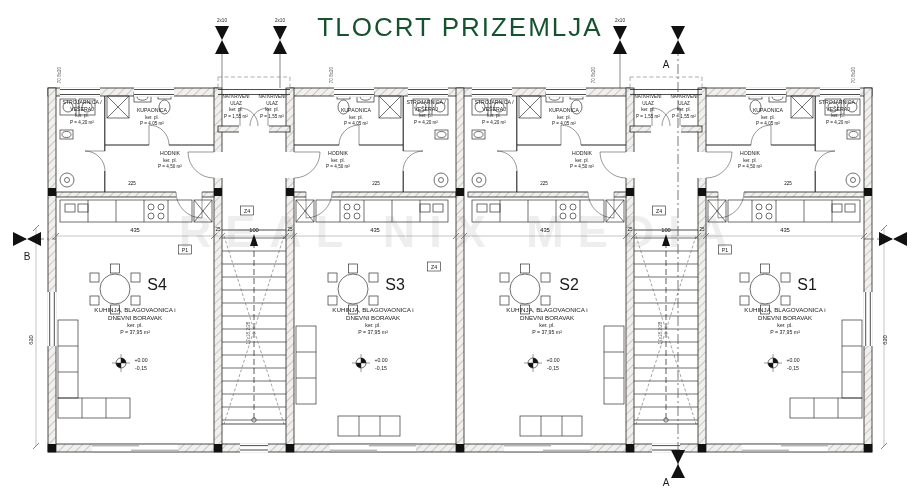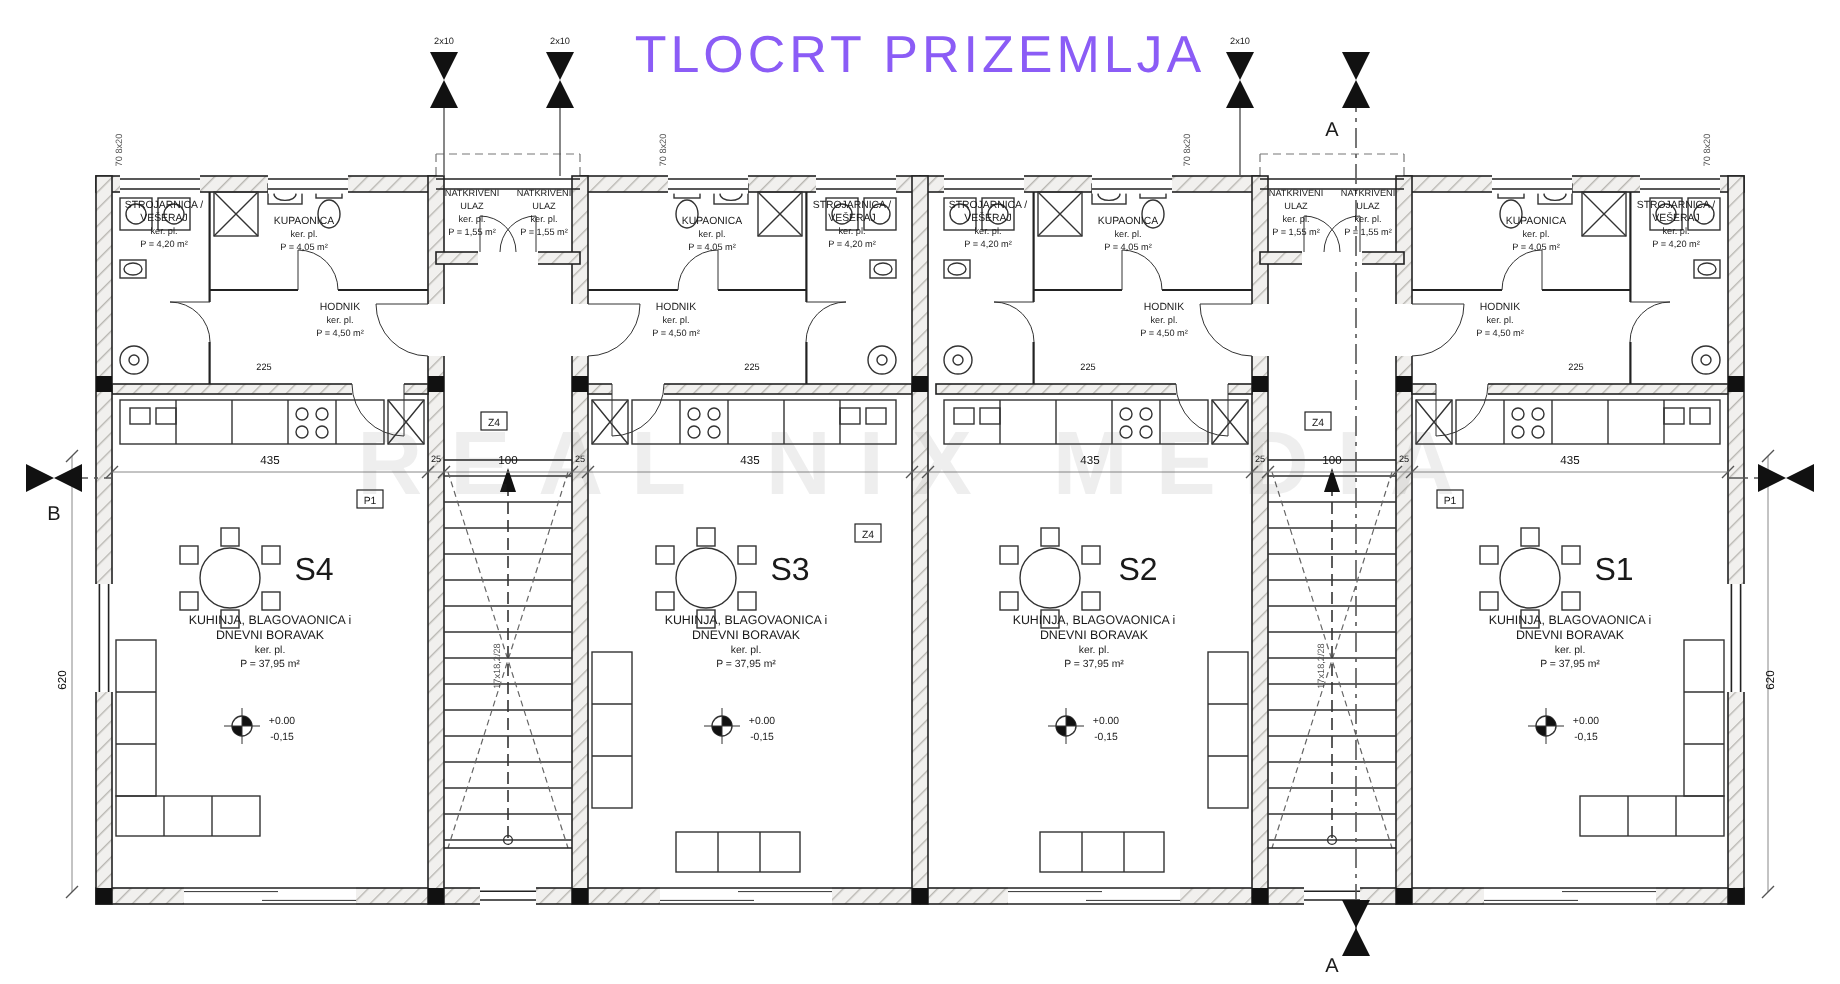--- a/index.html
+++ b/index.html
@@ -1,17 +1,17 @@
 <!DOCTYPE html>
 <html><head>
 <meta charset="utf-8">
 <style>
   html,body{margin:0;padding:0;background:#fff;}
   .canvas{position:relative;width:920px;height:492px;background:#fff;overflow:hidden;font-family:"Liberation Sans",sans-serif;}
-  .title{position:absolute;top:12px;left:50%;transform:translateX(-50%);font-size:26px;letter-spacing:2px;color:#8b5cf6;white-space:nowrap;}
+  .title{position:absolute;top:12px;left:50%;transform:translateX(-50%);font-size:26px;letter-spacing:2px;color:#14532d;white-space:nowrap;}
   .watermark{position:absolute;top:206px;left:50%;transform:translateX(-50%);font-size:45px;font-weight:bold;letter-spacing:14px;color:rgba(90,90,90,0.10);white-space:nowrap;pointer-events:none;user-select:none;z-index:5;}
   svg.plan{position:absolute;left:0;top:0;}
   svg text{font-family:"Liberation Sans",sans-serif;fill:#1a1a1a;text-anchor:middle;}
   .t5{font-size:5.2px;}
   .t46{font-size:4.6px;}
   .t6{font-size:6.2px;}
   .big{font-size:16px;}
   .mid{font-size:10px;}
   .dm{font-size:5.8px;fill:#111;}
   .dm2{font-size:4.6px;fill:#111;}

